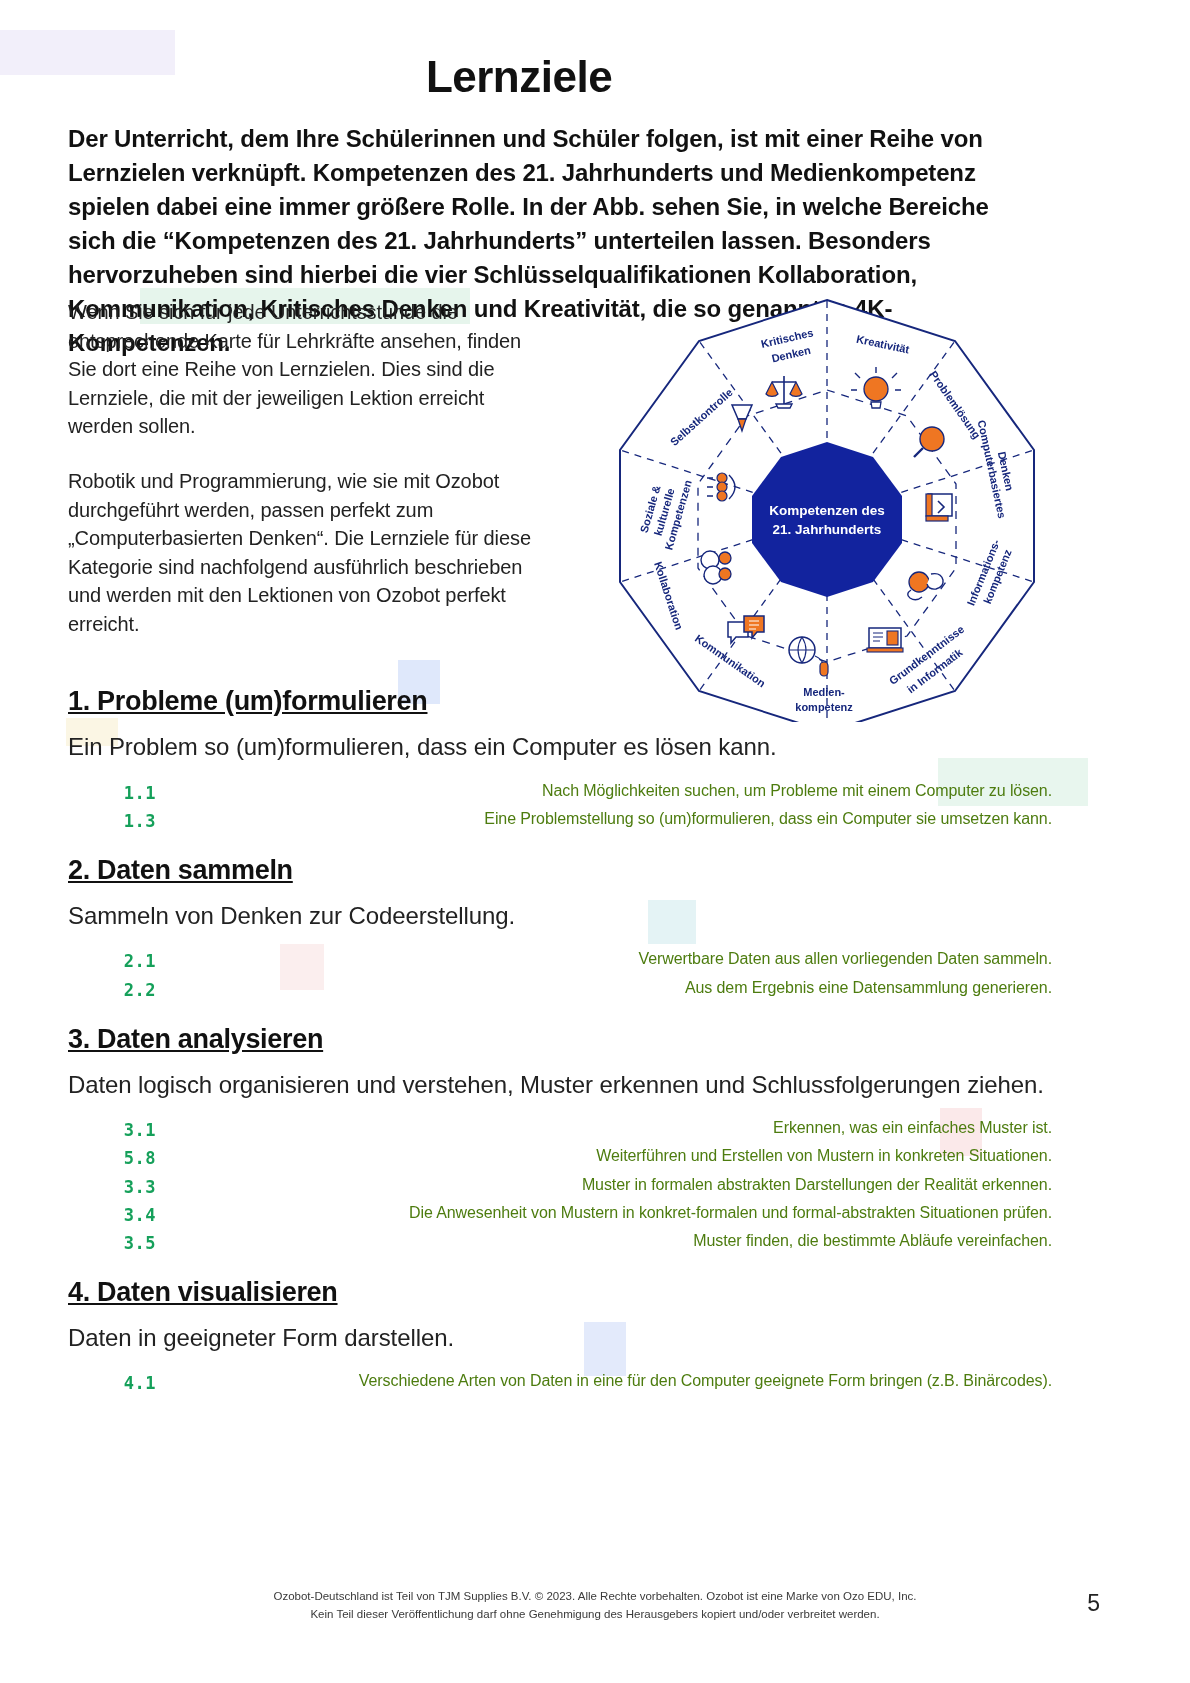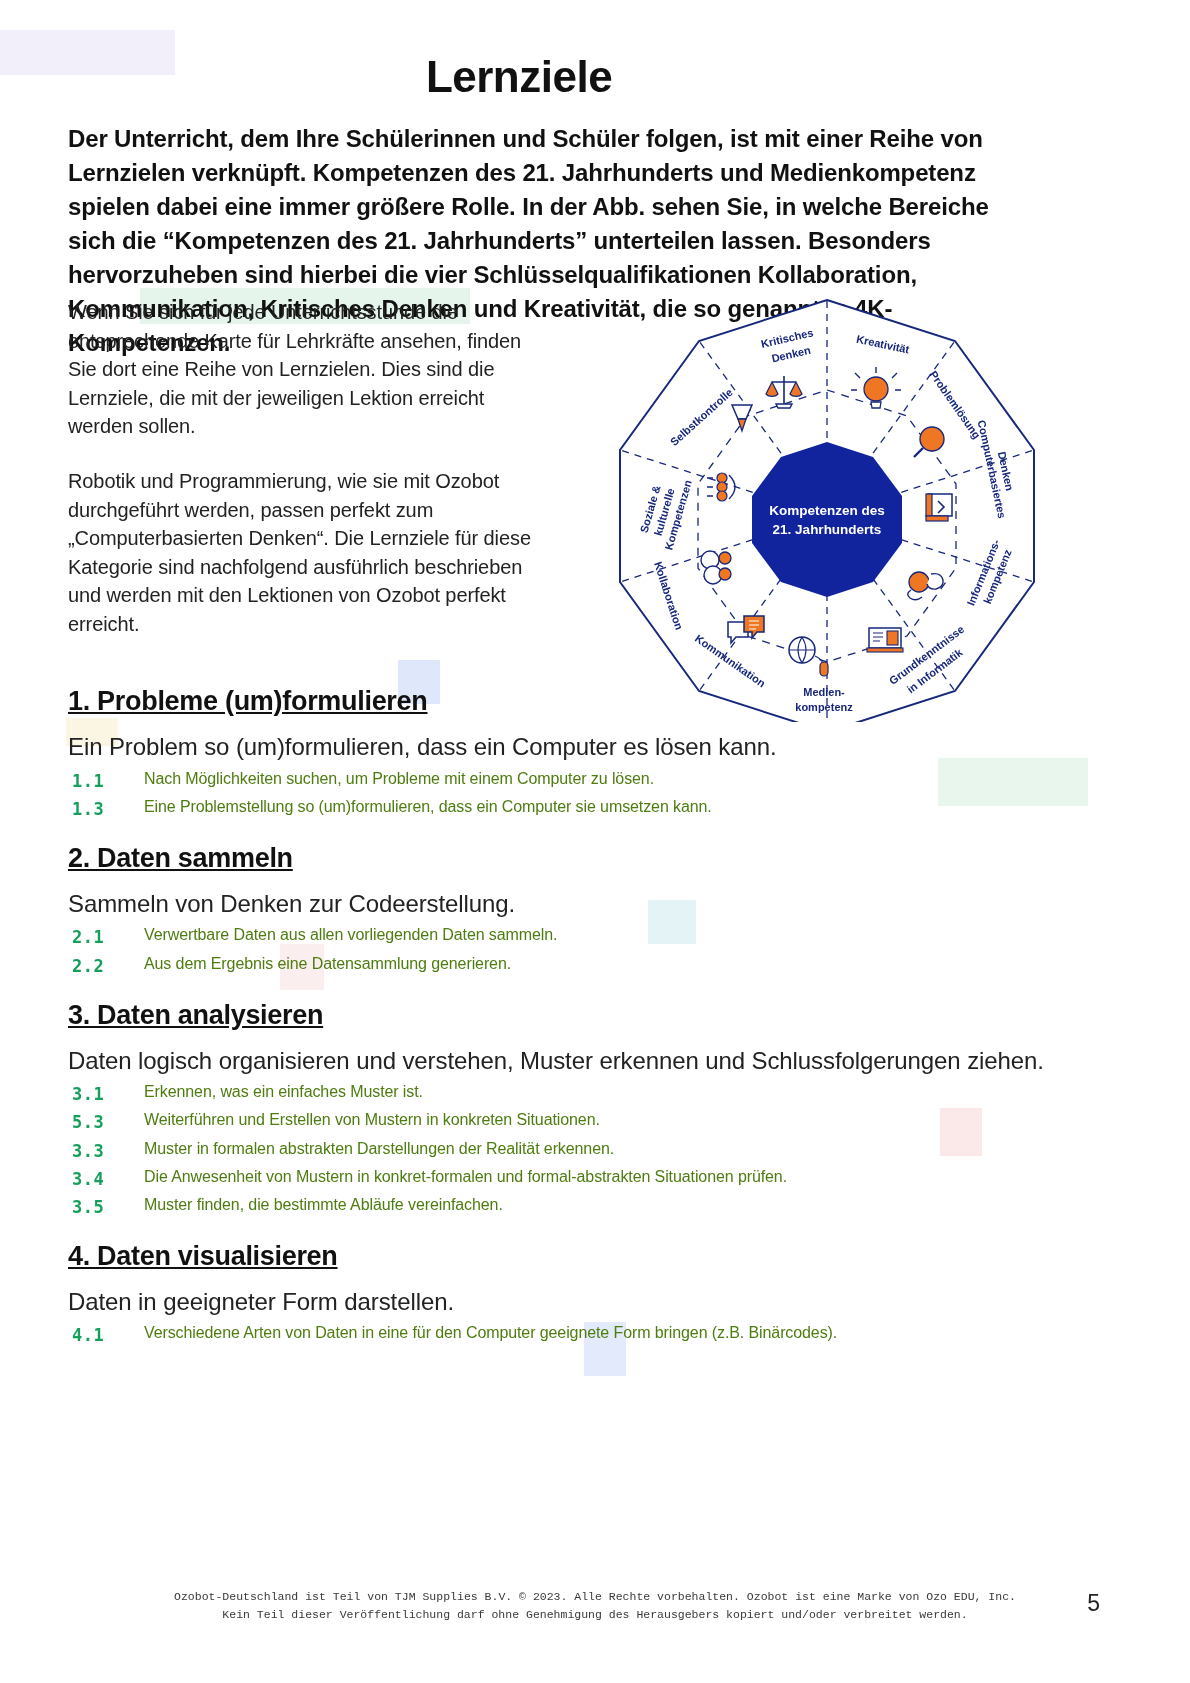--- a/index.html
+++ b/index.html
@@ -97,22 +97,23 @@
   }
   .section-desc {
     font-size: 24px;
     color: #222222;
     margin: 0 0 2px 0;
     line-height: 1.36;
     letter-spacing: -0.1px;
   }
   .goal-list {
     list-style: none;
-    margin: 4px;
+    margin: 16px;
     padding: 0;
+    text-align: right;
   }
   .goal {
     display: flex;
     align-items: flex-start;
     line-height: 1.36;
     margin: 0 0 3px 0;
   }
   .goal-num {
     flex: 0 0 72px;
     font-family: "DejaVu Sans Mono", monospace;
@@ -132,21 +133,20 @@
   
   .footer {
     position: absolute;
     top: 1588px;
     left: 0;
     width: 1190px;
     text-align: center;
     font-size: 11.5px;
     color: #3a3a3a;
     line-height: 1.55;
-    font-family: Liberation Mono, monospace;
   }
   .page-number {
     position: absolute;
     top: 1590px;
     right: 90px;
     font-size: 23px;
     color: #222222;
   }
 
   
@@ -359,21 +359,21 @@
       </div>
       <div class="section">
         <div class="section-heading">3. Daten analysieren</div>
         <div class="section-desc">Daten logisch organisieren und verstehen, Muster erkennen und Schlussfolgerungen ziehen.</div>
         <ul class="goal-list">
           <li class="goal">
             <span class="goal-num">3.1</span>
             <span class="goal-text">Erkennen, was ein einfaches Muster ist.</span>
           </li>
           <li class="goal">
-            <span class="goal-num">5.3</span>
+            <span class="goal-num">5.8</span>
             <span class="goal-text">Weiterführen und Erstellen von Mustern in konkreten Situationen.</span>
           </li>
           <li class="goal">
             <span class="goal-num">3.3</span>
             <span class="goal-text">Muster in formalen abstrakten Darstellungen der Realität erkennen.</span>
           </li>
           <li class="goal">
             <span class="goal-num">3.4</span>
             <span class="goal-text">Die Anwesenheit von Mustern in konkret-formalen und formal-abstrakten Situationen prüfen.</span>
           </li>

